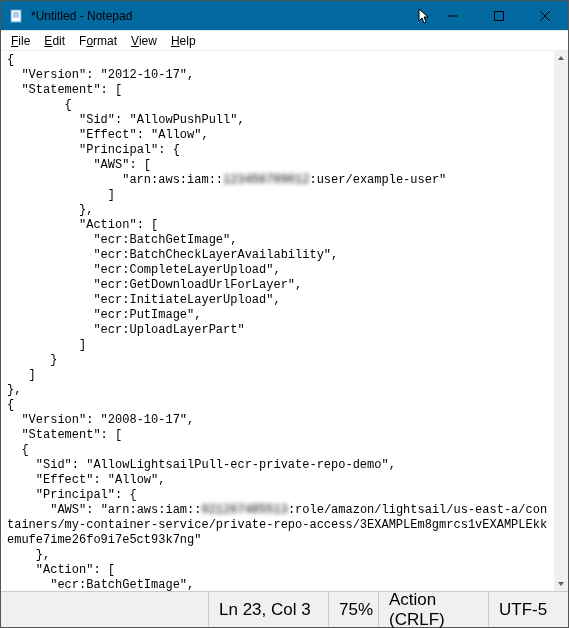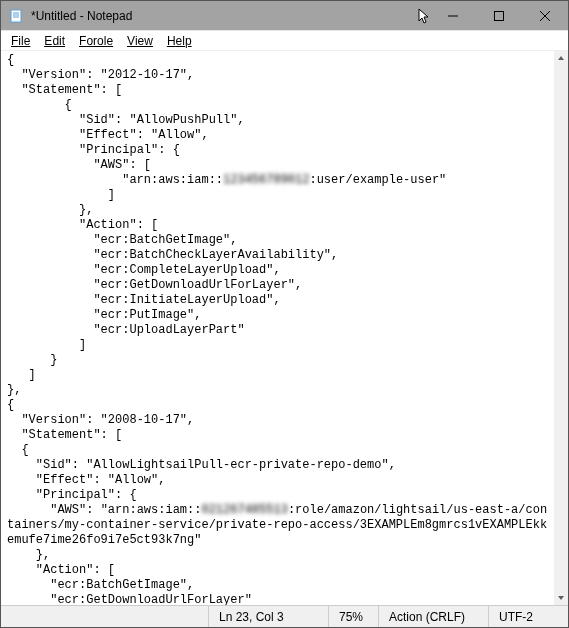--- a/index.html
+++ b/index.html
@@ -15,21 +15,21 @@
     width: 569px; height: 628px;
     border: 1px solid #555;
     display: flex;
     flex-direction: column;
     background: #fff;
   }
   .titlebar {
     height: 30px;
     display: flex;
     align-items: center;
-    background: #a3a3a3;
+    background: #0369a1;
     border-bottom: 1px solid #e5e5e5;
   }
   .titlebar .icon {
     width: 16px; height: 16px;
     margin: 0 6px 0 8px;
     display: flex;
     align-items: center;
     justify-content: center;
   }
   .titlebar .title {
@@ -56,21 +56,20 @@
     display: flex;
     align-items: center;
     padding: 0 4px;
     gap: 2px;
     font-size: 12px;
     border-bottom: 1px solid #eee;
   }
   .menuitem {
     padding: 1px 6px;
     cursor: default;
-    text-decoration: underline;
   }
   .menuitem .ul { text-decoration: underline; }
   .editor-wrap {
     flex: 1;
     position: relative;
     overflow: hidden;
   }
   .editor {
     position: absolute;
     inset: 0 14px 0 0;
@@ -93,25 +92,25 @@
     flex-direction: column;
   }
   .scrollbtn {
     height: 14px;
     display: flex; align-items: center; justify-content: center;
     color: #606060;
     font-size: 9px;
   }
   .scrolltrack { flex: 1; position: relative; }
   .statusbar {
-    height: 22px;
+    height: 36px;
     border-top: 1px solid #ccc;
     display: flex;
     align-items: center;
-    font-size: 12px;
+    font-size: 17px;
     background: #f0f0f0;
   }
   .statuscell {
     border-left: 1px solid #ccc;
     padding: 0 10px;
     height: 100%;
     display: flex;
     align-items: center;
   }
   .statuscell.first { border-left: none; flex: 1; }
@@ -154,21 +153,21 @@
     </div>
   </div>
 
   <svg class="cursor-arrow" viewBox="0 0 14 18">
     <path d="M1 1 L1 13 L4 10 L6 15 L8 14 L6 9 L10 9 Z" fill="#fff" stroke="#000" stroke-width="1"></path>
   </svg>
 
   <div class="menubar">
     <div class="menuitem"><span class="ul">F</span><span></span><span id="mf">ile</span></div>
     <div class="menuitem"><span class="ul">E</span><span id="me">dit</span></div>
-    <div class="menuitem">F<span class="ul">o</span><span id="mo">role</span></div>
+    <div class="menuitem">F<span class="ul">o</span><span id="mo">rmat</span></div>
     <div class="menuitem"><span class="ul">V</span><span id="mv">iew</span></div>
     <div class="menuitem"><span class="ul">H</span><span id="mh">elp</span></div>
   </div>
 
   <div class="editor-wrap">
     <div class="editor" id="editor">{
   "Version": "2012-10-17",
   "Statement": [
         {
           "Sid": "AllowPushPull",
@@ -219,16 +218,16 @@
           </svg>
       </div>
     </div>
   </div>
 
   <div class="statusbar">
     <div class="statuscell first"></div>
     <div class="statuscell" style="width:120px">Ln 23, Col 3</div>
     <div class="statuscell" style="width:50px">75%</div>
     <div class="statuscell" style="width:110px">Action (CRLF)</div>
-    <div class="statuscell" style="width:80px">UTF-2</div>
+    <div class="statuscell" style="width:80px">UTF-5</div>
   </div>
 
 </div>
 
 </body></html>

